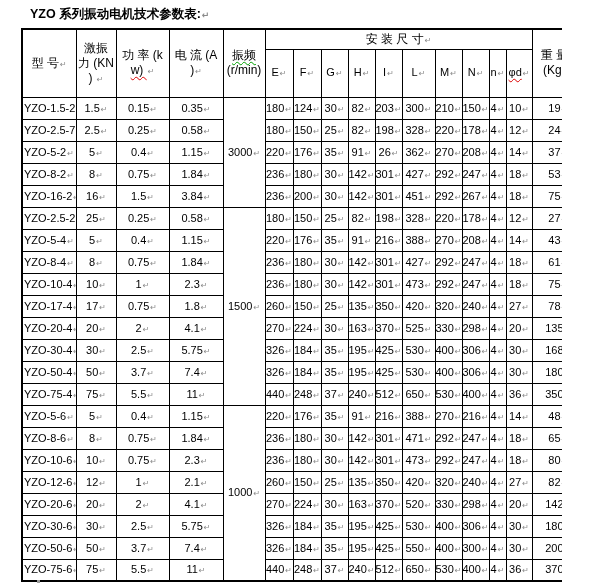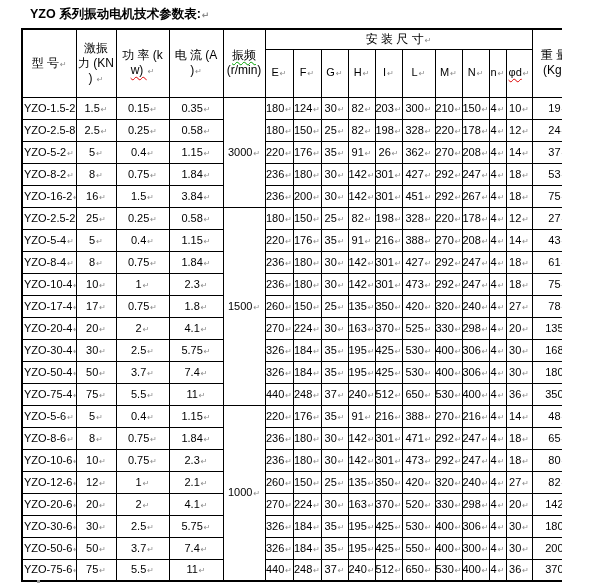--- a/index.html
+++ b/index.html
@@ -103,21 +103,21 @@
           <td class="dim-cell">82<span class="mark">↵</span></td>
           <td class="dim-cell">203<span class="mark">↵</span></td>
           <td class="dim-cell">300<span class="mark">↵</span></td>
           <td class="dim-cell">210<span class="mark">↵</span></td>
           <td class="dim-cell">150<span class="mark">↵</span></td>
           <td class="dim-cell">4<span class="mark">↵</span></td>
           <td class="dim-cell">10<span class="mark">↵</span></td>
           <td class="weight-cell">19<span class="mark">↵</span></td>
         </tr>
         <tr>
-          <td class="model-cell">YZO-2.5-8</td>
+          <td class="model-cell">YZO-2.5-7</td>
           <td>2.5<span class="mark">↵</span></td>
           <td>0.25<span class="mark">↵</span></td>
           <td>0.58<span class="mark">↵</span></td>
           <td class="dim-cell">180<span class="mark">↵</span></td>
           <td class="dim-cell">150<span class="mark">↵</span></td>
           <td class="dim-cell">25<span class="mark">↵</span></td>
           <td class="dim-cell">82<span class="mark">↵</span></td>
           <td class="dim-cell">198<span class="mark">↵</span></td>
           <td class="dim-cell">328<span class="mark">↵</span></td>
           <td class="dim-cell">220<span class="mark">↵</span></td>

